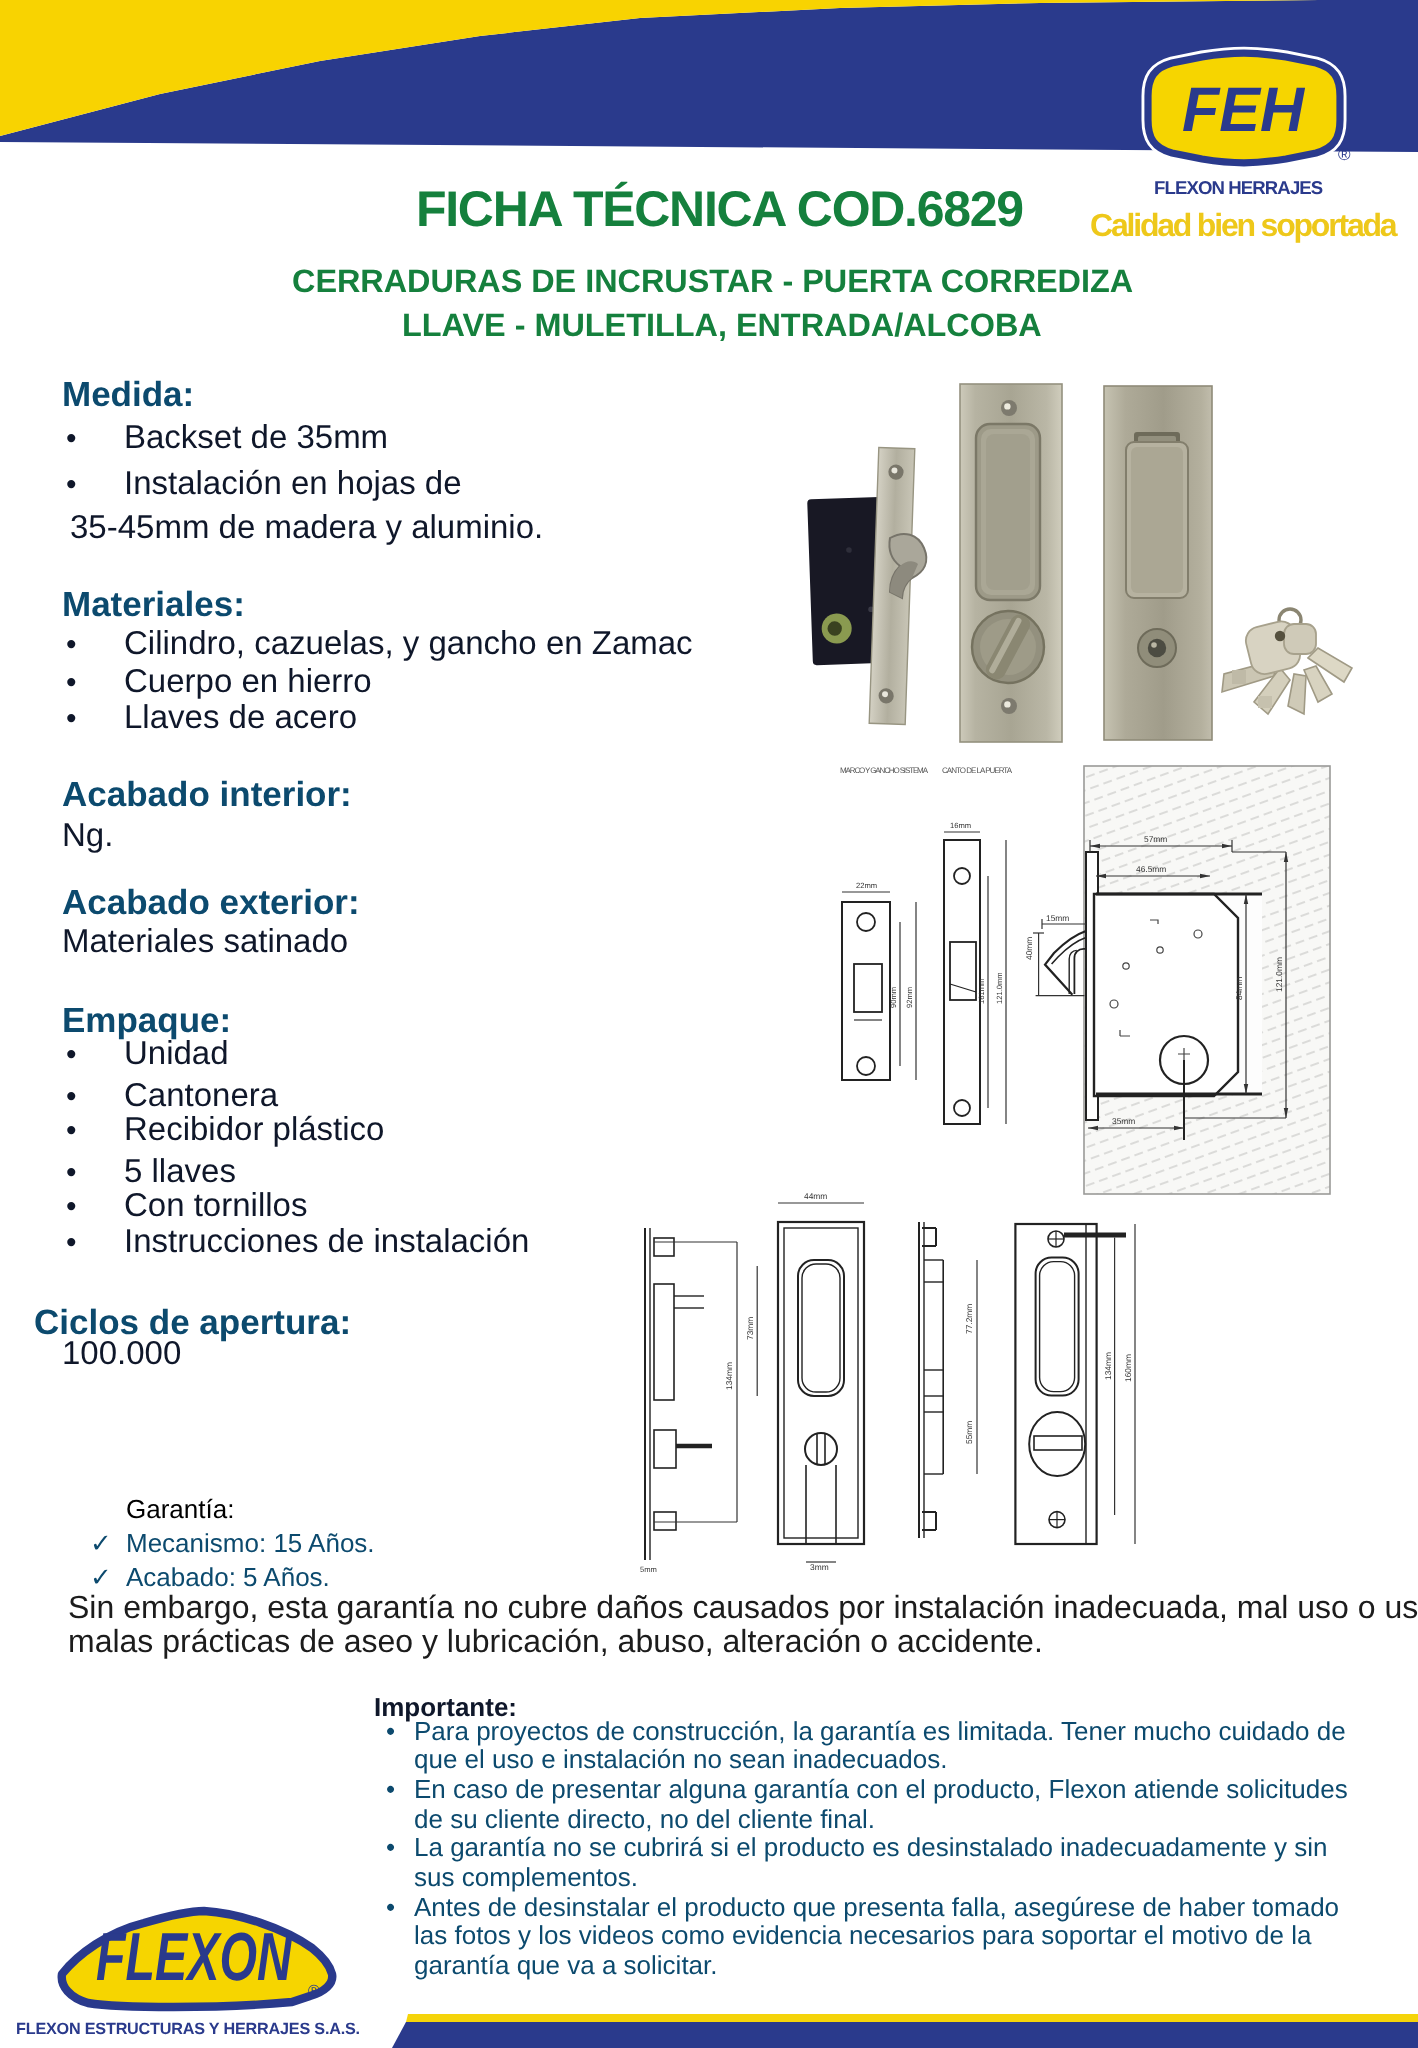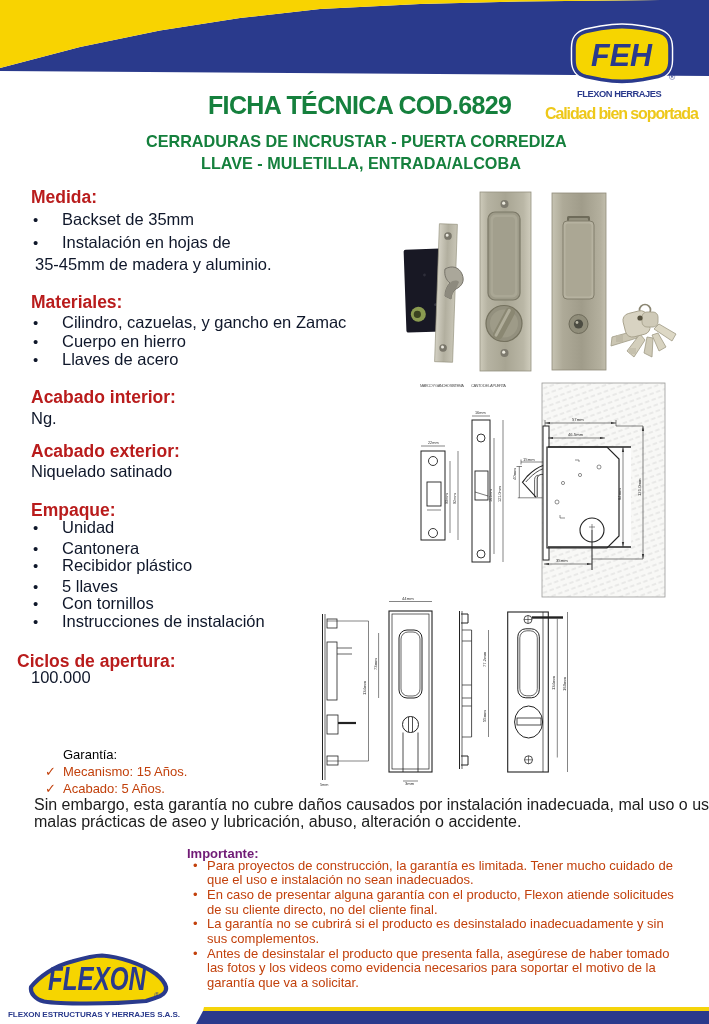--- a/index.html
+++ b/index.html
@@ -1,22 +1,22 @@
 <!DOCTYPE html>
 <html><head><meta charset="utf-8"><title>Ficha</title><style>
 html,body{margin:0;padding:0}
 body{width:709px;height:1024px;position:relative;font-family:"Liberation Sans",sans-serif;background:#fff;overflow:hidden}
 .abs{position:absolute;white-space:nowrap}
 .b{font-weight:bold}
 .blue{color:#15803d}
 .navy{color:#2a3a8c}
 .body16{font-size:16.5px;color:#0f172a}
-.h18{font-size:17.5px;font-weight:bold;color:#b91c1c}
+.h18{font-size:17.5px;font-weight:bold;color:#0c4a6e}
 .blt{display:inline-block;width:29px;font-size:15px}
-.sm{font-size:13px;color:#c2410c}
+.sm{font-size:13px;color:#0c4a6e}
 </style></head><body>
 
 <svg class="abs" style="left:0;top:0" width="709" height="80" viewBox="0 0 709 80">
 
   <path d="M0,68 L80,47 L160,30.5 L240,18 L320,9 L420,4 L520,1.5 L660,0 L709,0 L709,76 L0,71 Z" fill="#2a3a8c"></path>
 
   <path d="M0,0 L660,0 L520,1.5 L420,4 L320,9 L240,18 L160,30.5 L80,47 L0,68 Z" fill="#f8d301"></path>
 </svg>
 
 <svg class="abs" style="left:567px;top:22px" width="110" height="64" viewBox="0 0 110 64">
@@ -52,21 +52,21 @@
 <div class="abs body16" style="left:33px;top:332px"><span class="blt">•</span>Cuerpo en hierro</div>
 
 <div class="abs body16" style="left:33px;top:350px"><span class="blt">•</span>Llaves de acero</div>
 
 <div class="abs h18" style="left:31px;top:386.5px">Acabado interior:</div>
 
 <div class="abs body16" style="left:31px;top:409px">Ng.</div>
 
 <div class="abs h18" style="left:31px;top:440.5px">Acabado exterior:</div>
 
-<div class="abs body16" style="left:31px;top:462px">Niquelado satinado</div>
+<div class="abs body16" style="left:31px;top:462px">Materiales satinado</div>
 
 <div class="abs h18" style="left:31px;top:500px">Empaque:</div>
 
 <div class="abs body16" style="left:33px;top:518px"><span class="blt">•</span>Unidad</div>
 
 <div class="abs body16" style="left:33px;top:539px"><span class="blt">•</span>Cantonera</div>
 
 <div class="abs body16" style="left:33px;top:556px"><span class="blt">•</span>Recibidor plástico</div>
 
 <div class="abs body16" style="left:33px;top:577px"><span class="blt">•</span>5 llaves</div>
@@ -80,21 +80,21 @@
 <div class="abs body16" style="left:31px;top:668px">100.000</div>
 
 <div class="abs" style="left:63px;top:747px;font-size:13px;font-weight:normal;color:#000000">Garantía:</div>
 
 <div class="abs sm" style="left:45px;top:764px"><span style="display:inline-block;width:18px">✓</span>Mecanismo: 15 Años.</div>
 
 <div class="abs sm" style="left:45px;top:781px"><span style="display:inline-block;width:18px">✓</span>Acabado: 5 Años.</div>
 
 <div class="abs" style="left:34px;top:797px;font-size:16px;color:#1c1c1c;line-height:16.5px;white-space:nowrap">Sin embargo, esta garantía no cubre daños causados por instalación inadecuada, mal uso o uso inadecuado,<br>malas prácticas de aseo y lubricación, abuso, alteración o accidente.</div>
 
-<div class="abs" style="left:187px;top:845.5px;font-size:13px;font-weight:bold;color:#701a75">Importante:</div>
+<div class="abs" style="left:187px;top:845.5px;font-size:13px;font-weight:bold;color:#0f172a">Importante:</div>
 
 <div class="abs sm" style="left:193px;top:858.5px;line-height:14.7px"><span style="display:inline-block;width:14px">•</span>Para proyectos de construcción, la garantía es limitada. Tener mucho cuidado de<br><span style="display:inline-block;width:14px"></span>que el uso e instalación no sean inadecuados.</div>
 
 <div class="abs sm" style="left:193px;top:887.9px;line-height:14.7px"><span style="display:inline-block;width:14px">•</span>En caso de presentar alguna garantía con el producto, Flexon atiende solicitudes<br><span style="display:inline-block;width:14px"></span>de su cliente directo, no del cliente final.</div>
 
 <div class="abs sm" style="left:193px;top:917.3px;line-height:14.7px"><span style="display:inline-block;width:14px">•</span>La garantía no se cubrirá si el producto es desinstalado inadecuadamente y sin<br><span style="display:inline-block;width:14px"></span>sus complementos.</div>
 
 <div class="abs sm" style="left:193px;top:946.7px;line-height:14.7px"><span style="display:inline-block;width:14px">•</span>Antes de desinstalar el producto que presenta falla, asegúrese de haber tomado<br><span style="display:inline-block;width:14px"></span>las fotos y los videos como evidencia necesarios para soportar el motivo de la<br><span style="display:inline-block;width:14px"></span>garantía que va a solicitar.</div>
 
 <svg class="abs" style="left:24px;top:951px" width="148" height="56" viewBox="0 0 148 56">

